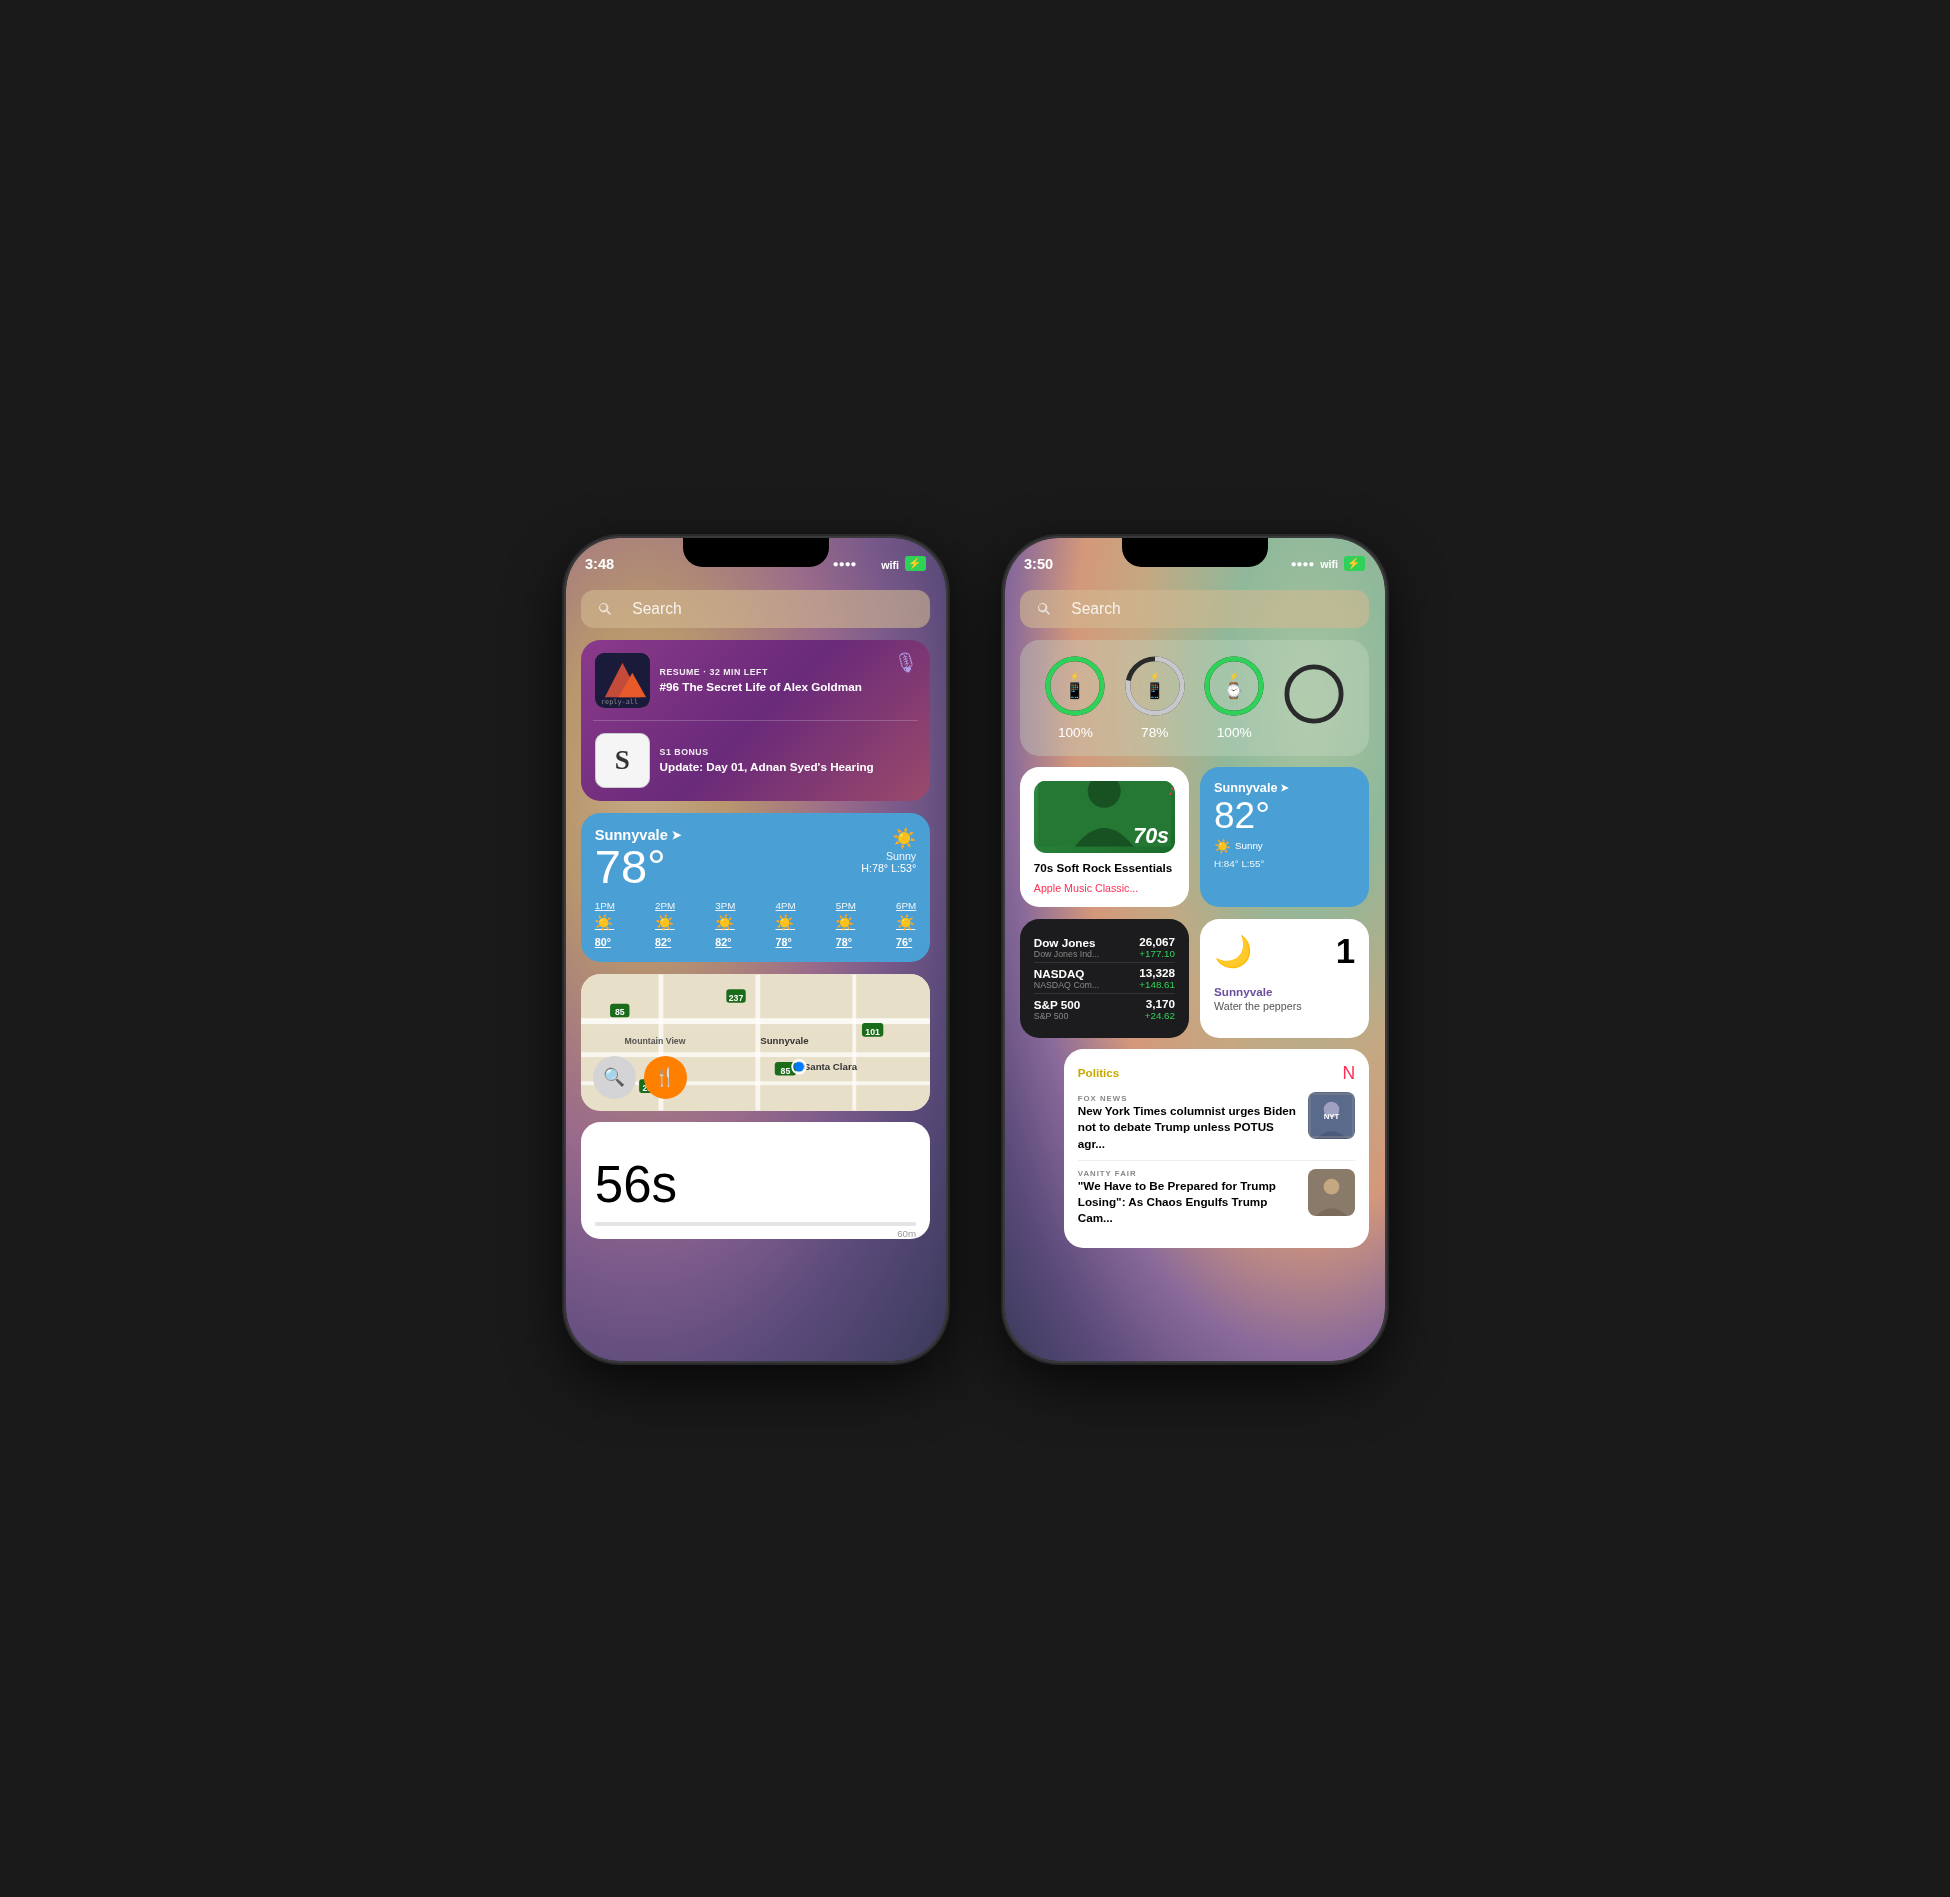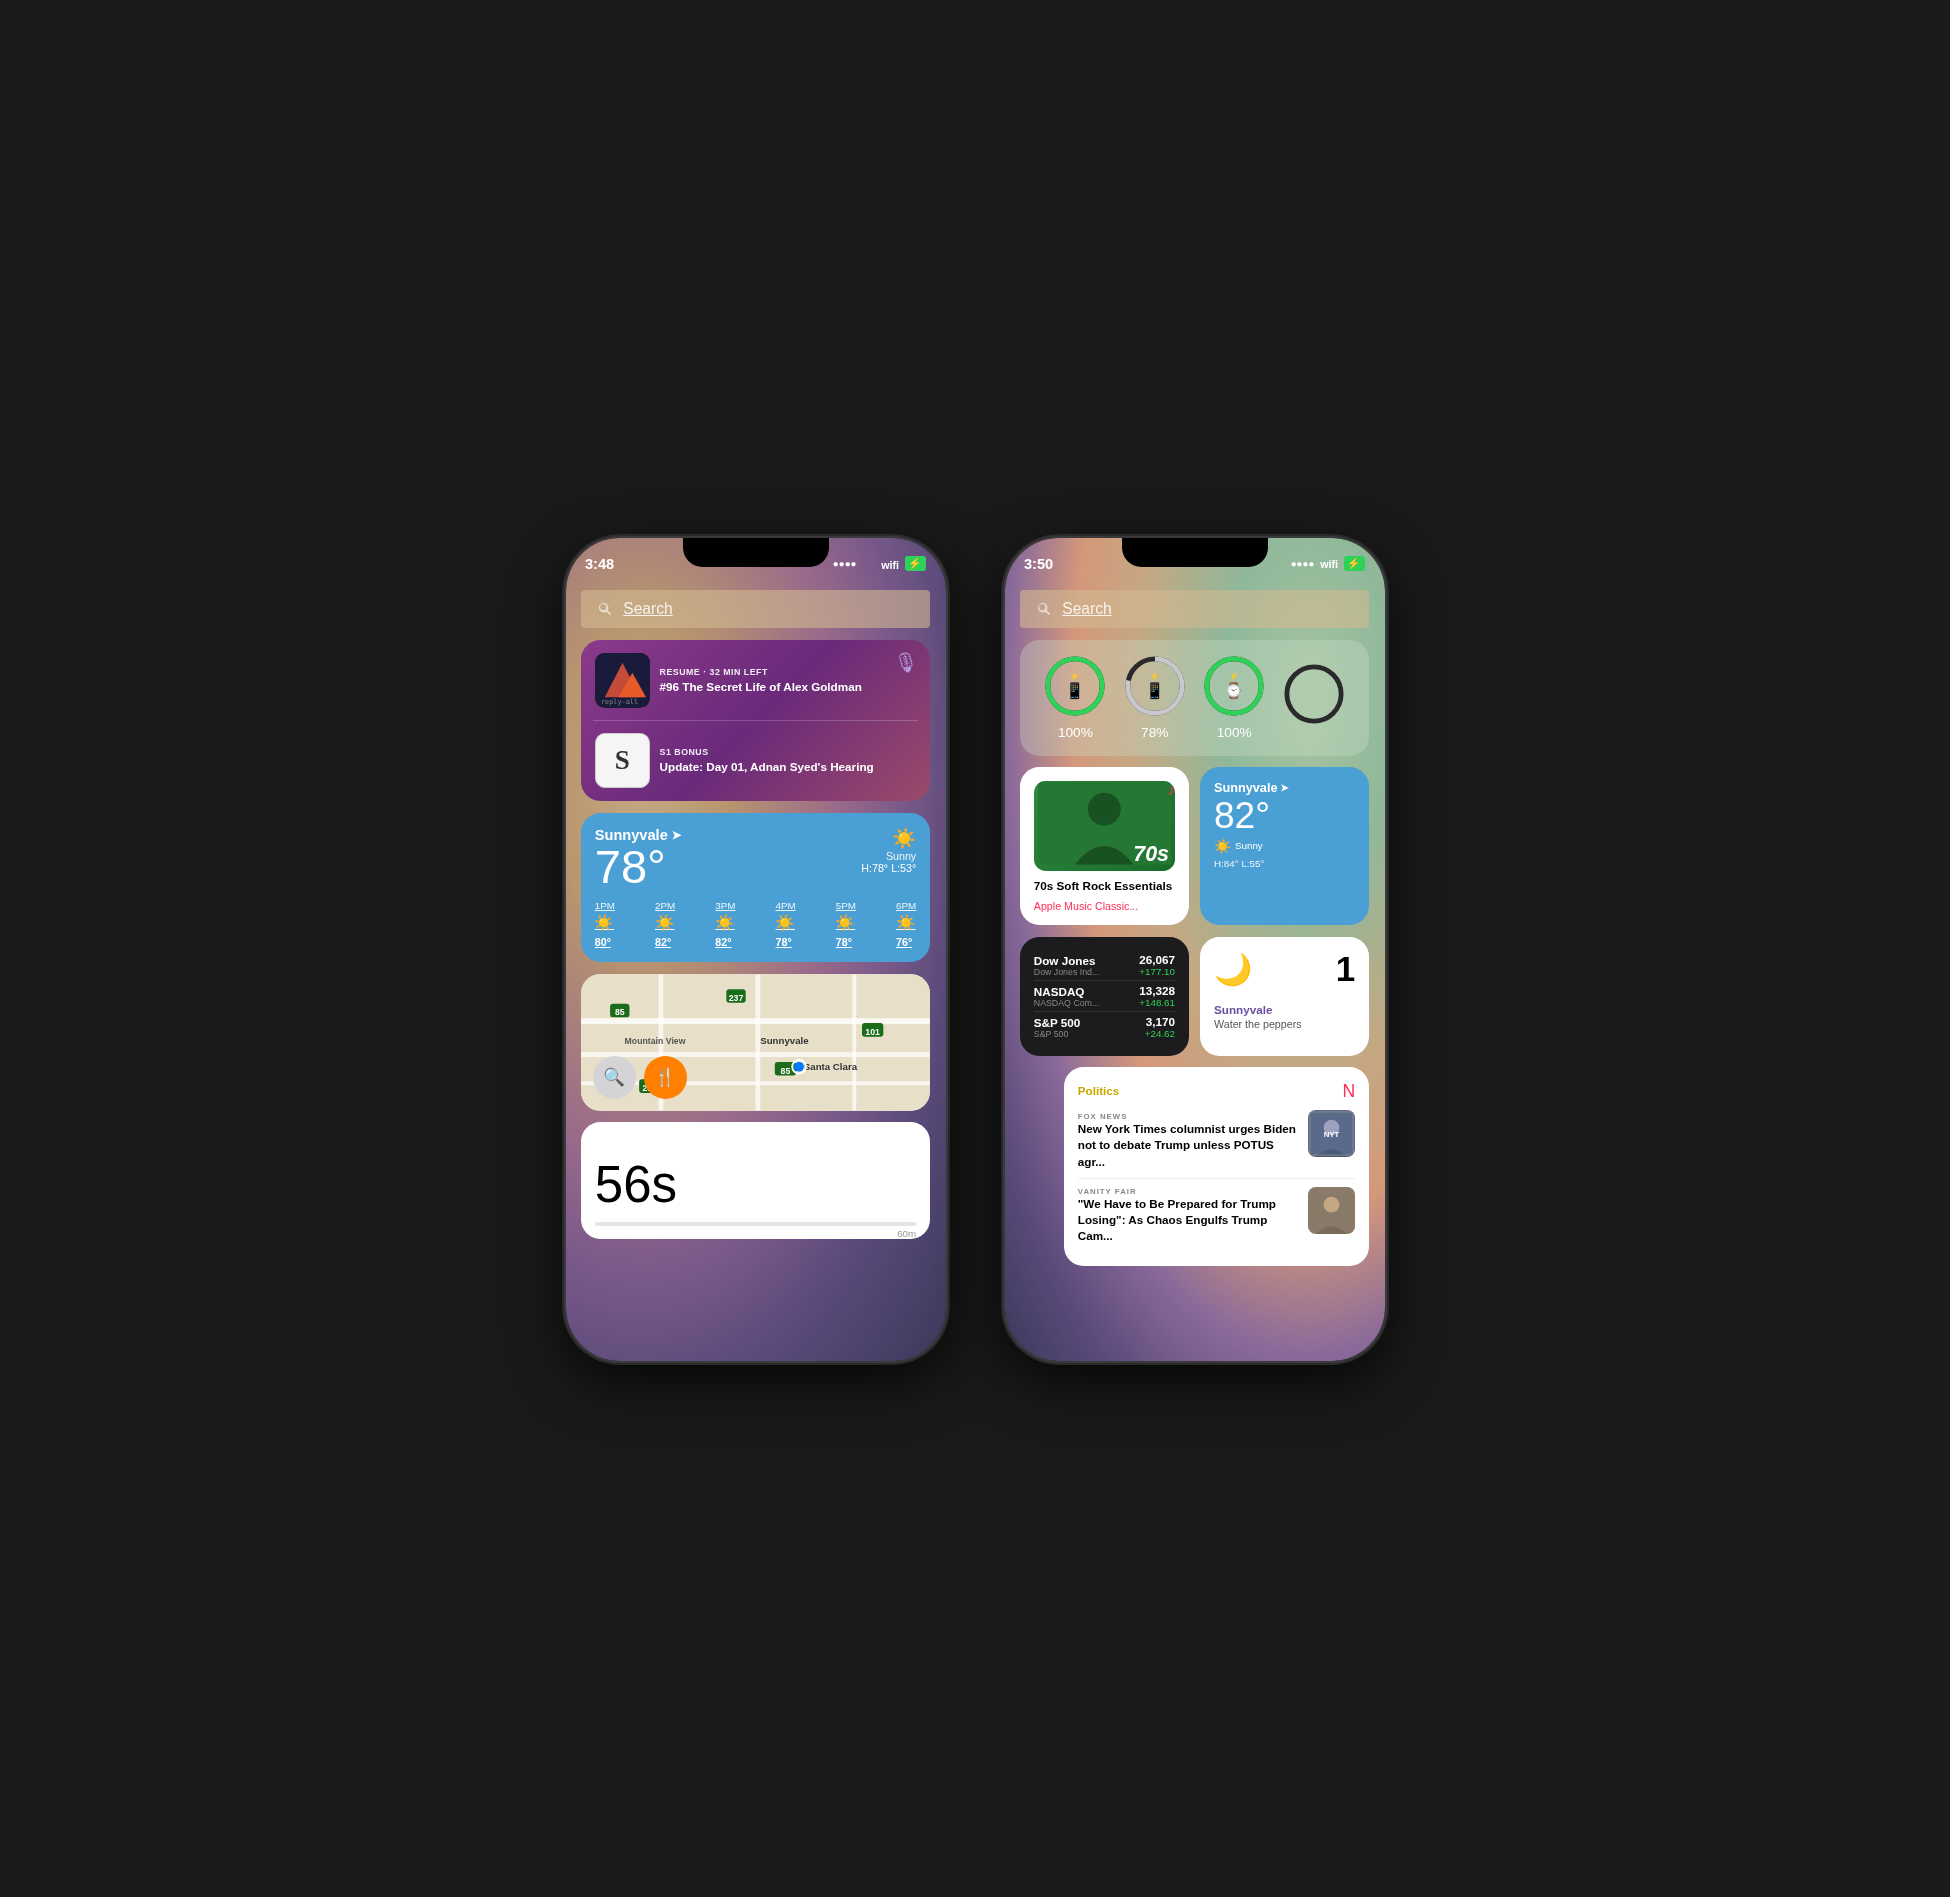--- a/index.html
+++ b/index.html
@@ -85,29 +85,28 @@
       padding: 9.8px 15.6px 19.5px;
       overflow: hidden;
       display: flex;
       flex-direction: column;
       gap: 11.7px;
     }
 
     
     .search-bar {
       background: rgba(210, 185, 145, 0.6);
-      border-radius: 4px;
+      border-radius: 13px;
       padding: 9.8px 15.6px;
       display: flex;
       align-items: center;
-      gap: 11px;
+      gap: 20px;
       color: rgba(255,255,255,0.85);
       font-size: 15.6px;
       font-weight: 400;
-      text-decoration: underline;
     }
 
     .search-icon-svg {
       width: 15.6px;
       height: 15.6px;
       opacity: 0.8;
     }
 
     
     .widget {
@@ -302,21 +301,21 @@
     .music-widget {
       background: white;
       padding: 13.7px;
       display: flex;
       flex-direction: column;
       gap: 7.8px;
     }
 
     .music-art {
       width: 100%;
-      height: 90px;
+      height: 72px;
       border-radius: 11.7px;
       background: linear-gradient(135deg, #2d8a3e, #1a6b2a);
       position: relative;
       overflow: hidden;
       display: flex;
       align-items: flex-end;
       justify-content: flex-end;
       padding: 3.9px;
     }
 

